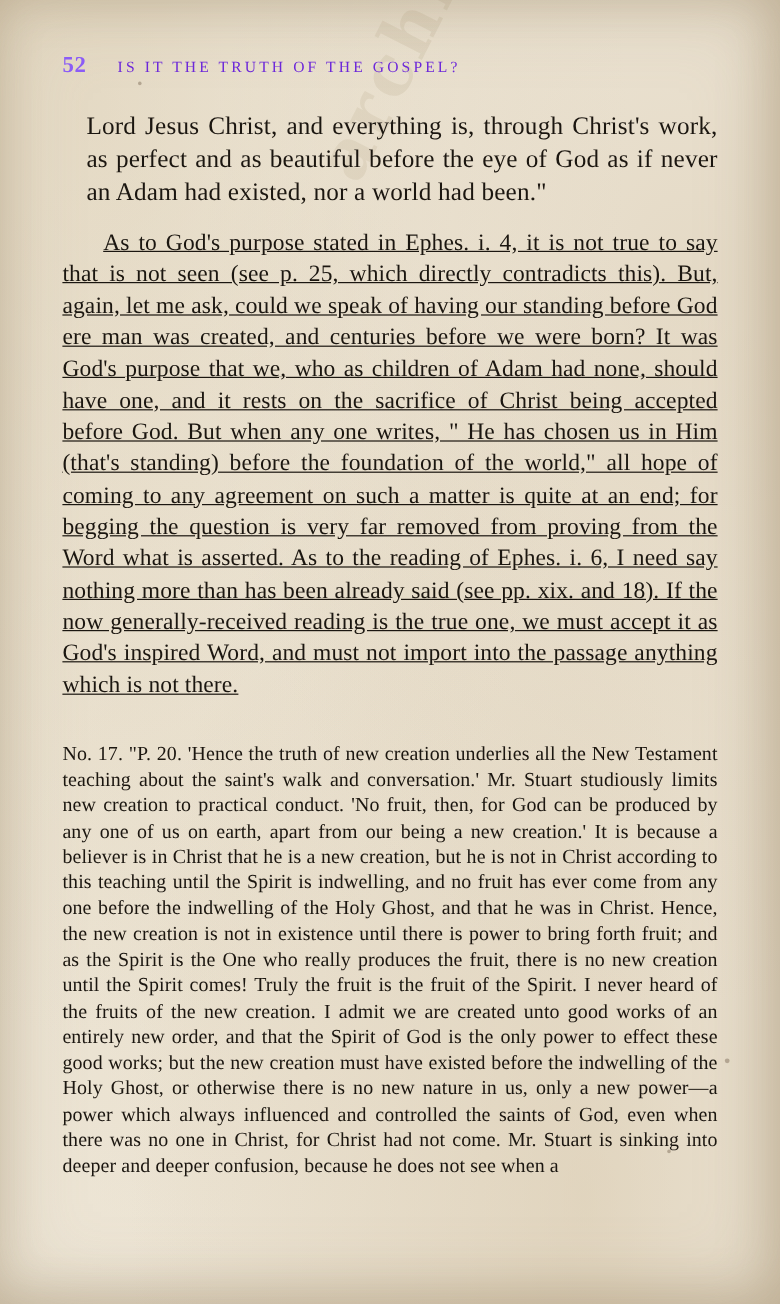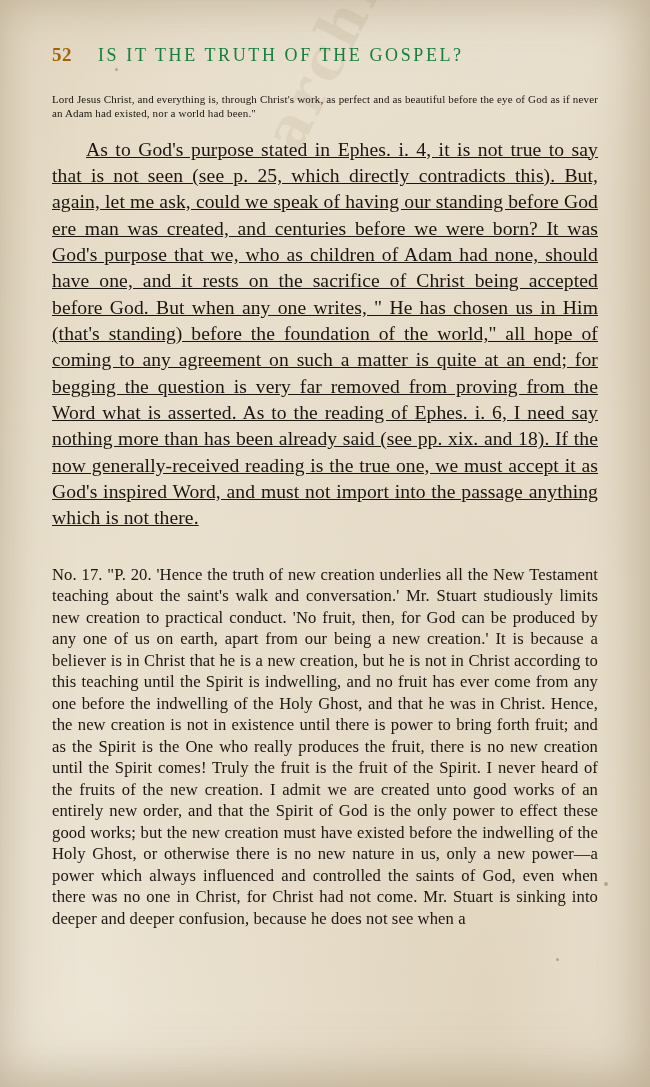--- a/index.html
+++ b/index.html
@@ -63,36 +63,37 @@
   .running-head {
     display: flex;
     align-items: baseline;
     gap: 26px;
     margin-bottom: 26px;
   }
   .folio {
     font-size: 19px;
     font-weight: 700;
     letter-spacing: 0.5px;
-    color: #a16207;
+    color: #8b5cf6;
   }
   .head-title {
-    font-size: 18px;
+    font-size: 13px;
     letter-spacing: 2.6px;
     text-transform: uppercase;
-    color: #15803d;
+    color: #6d28d9;
     white-space: nowrap;
   }
   .quote-block {
-    font-size: 11px;
+    font-size: 21px;
     line-height: 1.30;
     text-align: justify;
     text-justify: inter-word;
     letter-spacing: 0.15px;
     margin-bottom: 16px;
+    margin-left: 20px;
   }
   .body-block {
     font-size: 19.6px;
     line-height: 1.345;
     text-align: justify;
     text-justify: inter-word;
     letter-spacing: 0.1px;
     margin-bottom: 18px;
     text-decoration: underline;
   }

